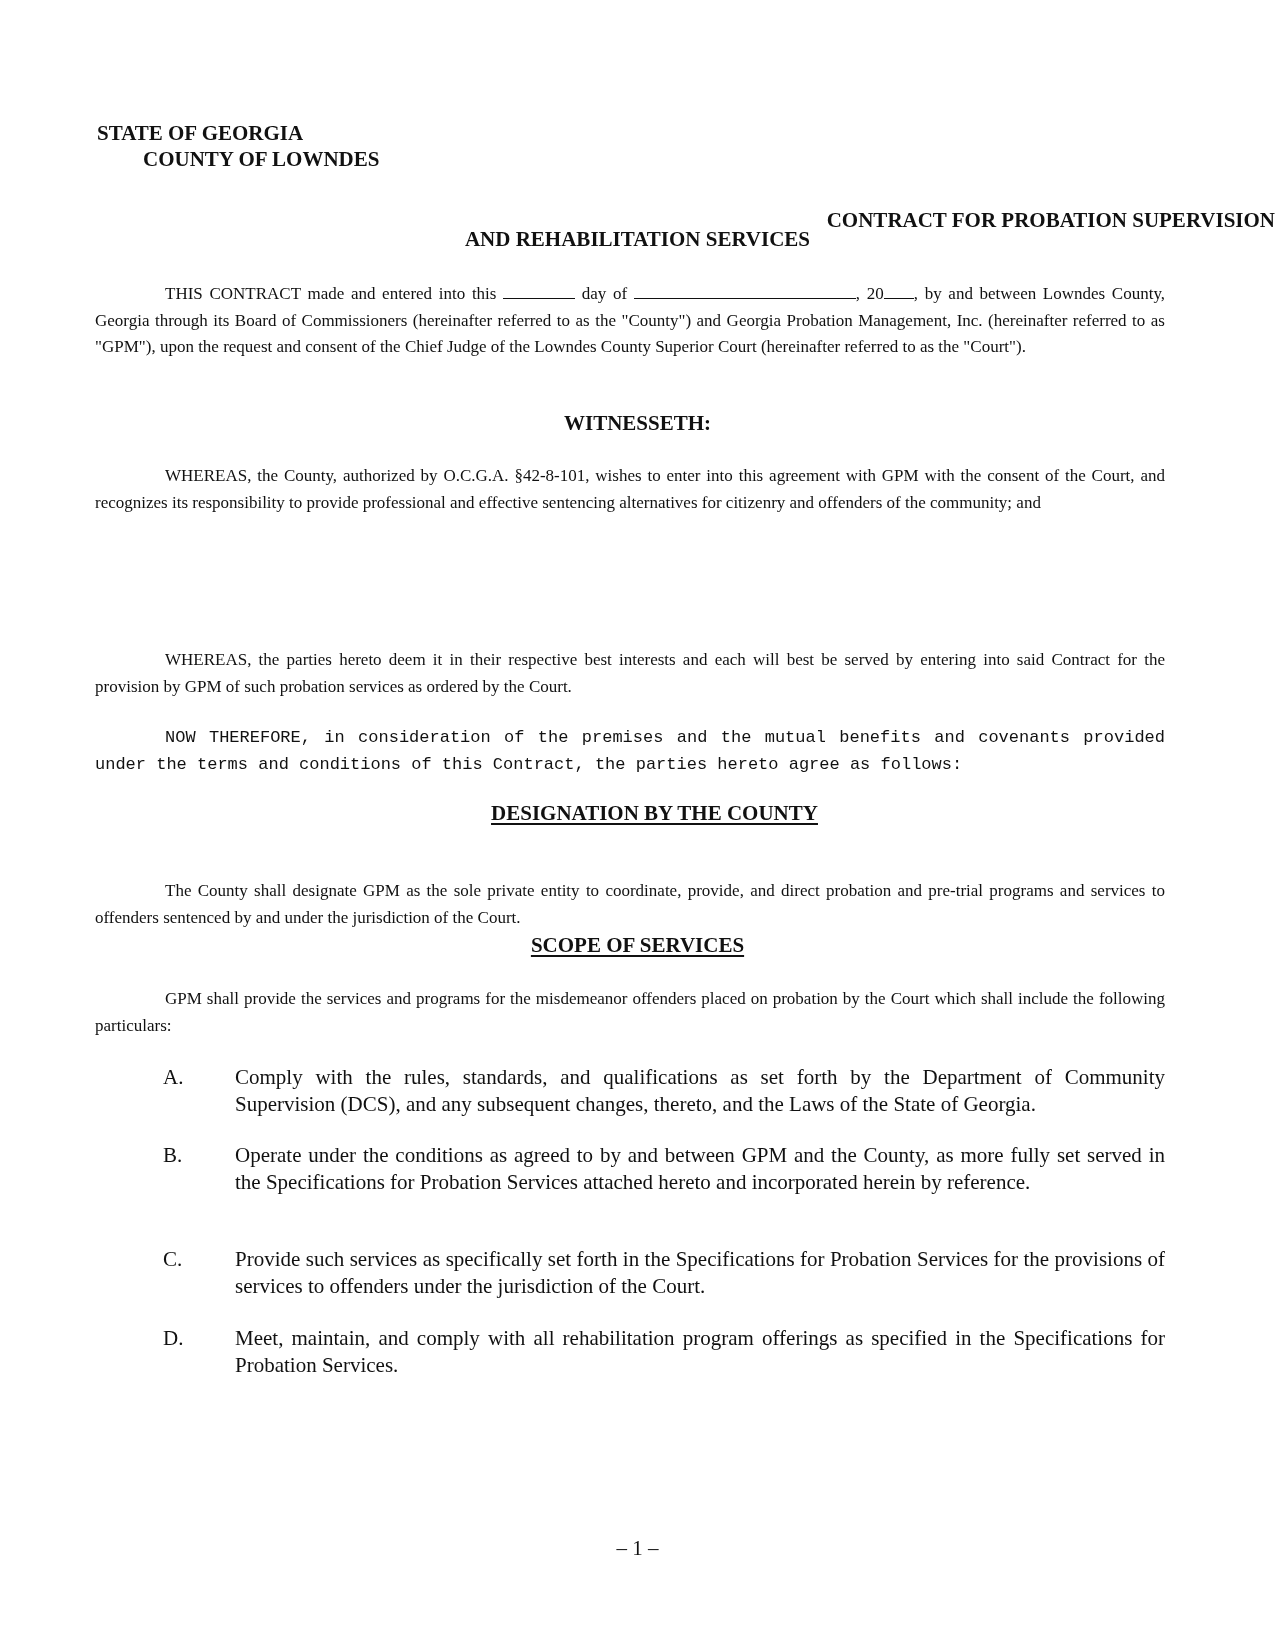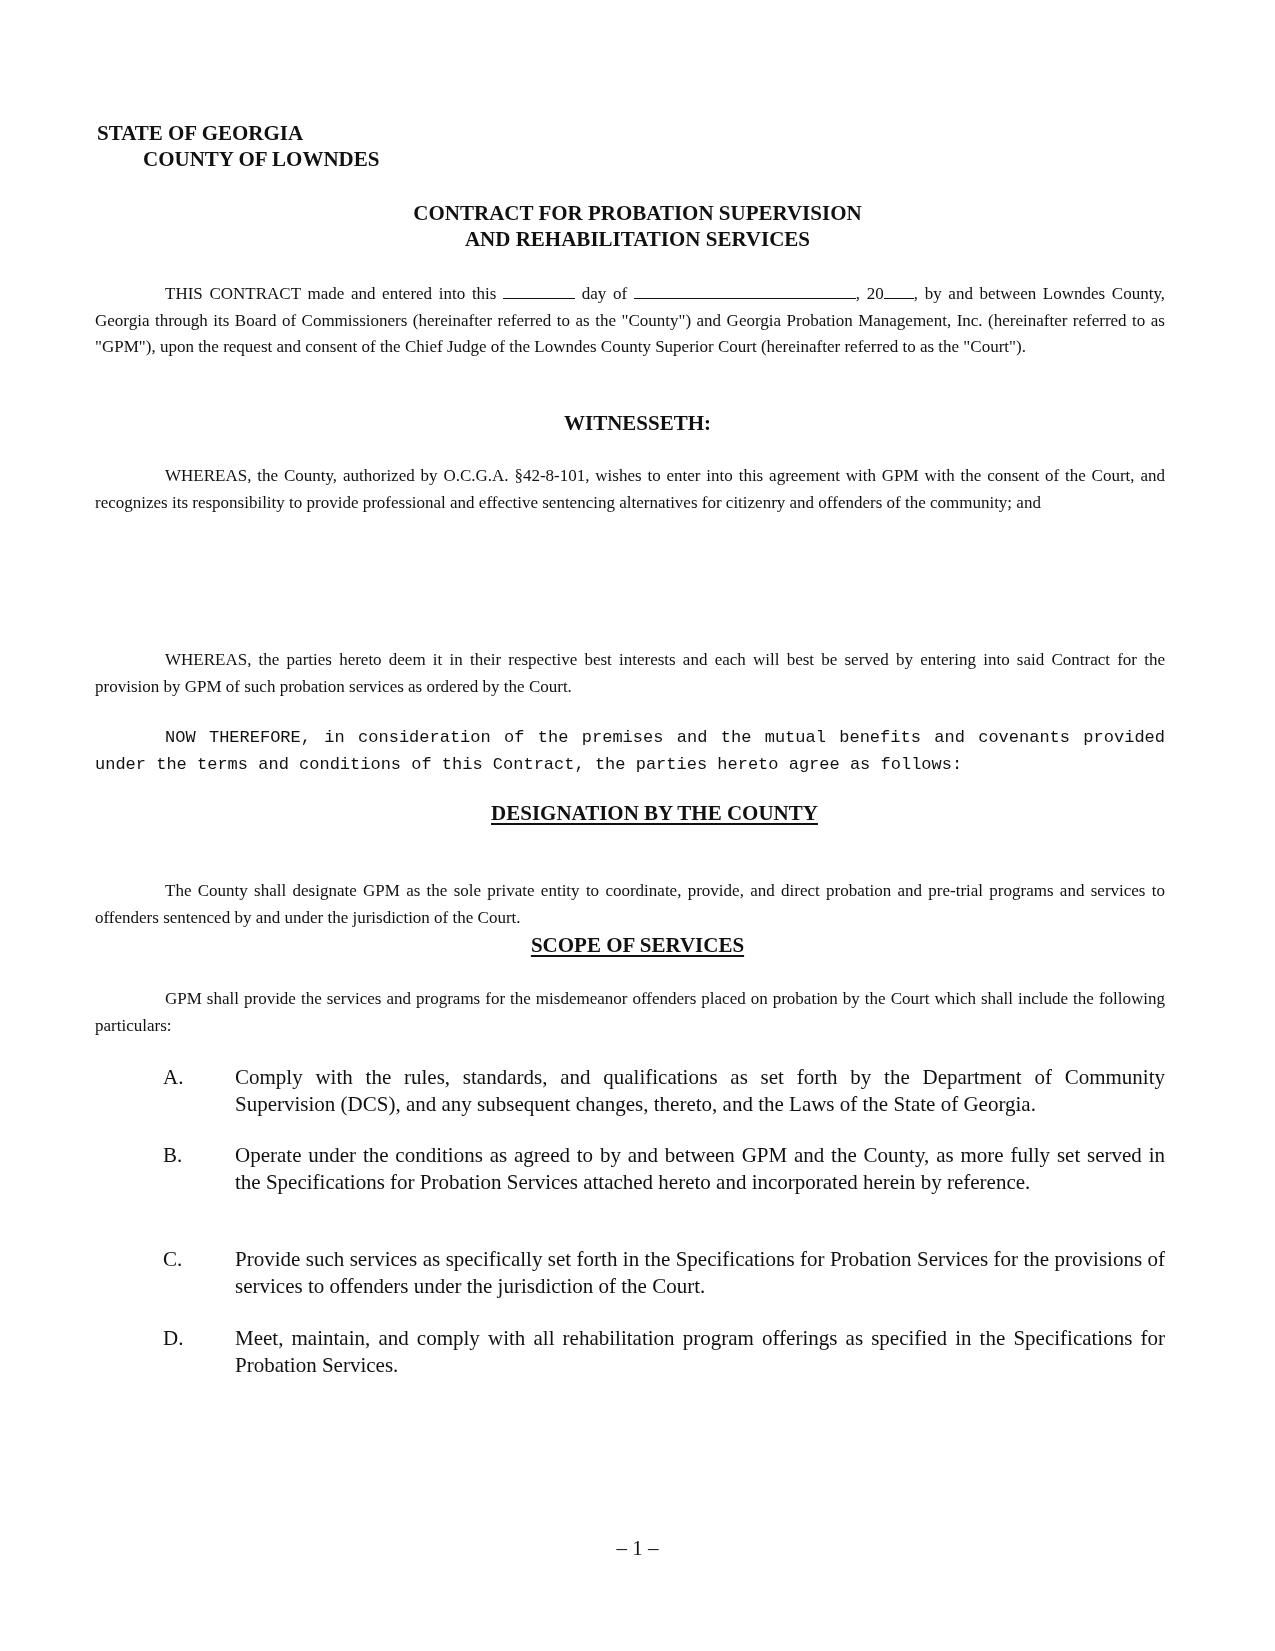--- a/index.html
+++ b/index.html
@@ -22,21 +22,21 @@
   .footer { position: absolute; left: 0; width: 1275px; top: 1536px; text-align: center; font-size: 21px; }
 </style>
 </head>
 <body>
 
 <div class="page">
 
   <div class="txt bold" style="left:97px; top:120px;">STATE OF GEORGIA</div>
   <div class="txt bold" style="left:97px; top:146px;margin-left:46px;">COUNTY OF LOWNDES</div>
 
-  <div class="heading" style="top:200px;">CONTRACT FOR PROBATION SUPERVISION</div>
+  <div class="heading" style="top:207px;text-align:right;">CONTRACT FOR PROBATION SUPERVISION</div>
   <div class="heading" style="top:226px;">AND REHABILITATION SERVICES</div>
 
   <div class="para indent" style="top:280px;">
     <span>THIS CONTRACT made and entered into this</span>
     <span class="blank" style="width:72px;"></span>
     <span>day of</span>
     <span class="blank" style="width:222px;"></span><span>, 20</span><span class="blank" style="width:30px;"></span><span>, by and</span>
     <span>between Lowndes County, Georgia through its Board of Commissioners (hereinafter referred to as the "County") and Georgia Probation Management, Inc. (hereinafter referred to as "GPM"), upon the request and consent of the Chief Judge of the Lowndes County Superior Court (hereinafter referred to as the "Court").</span>
   </div>
 

